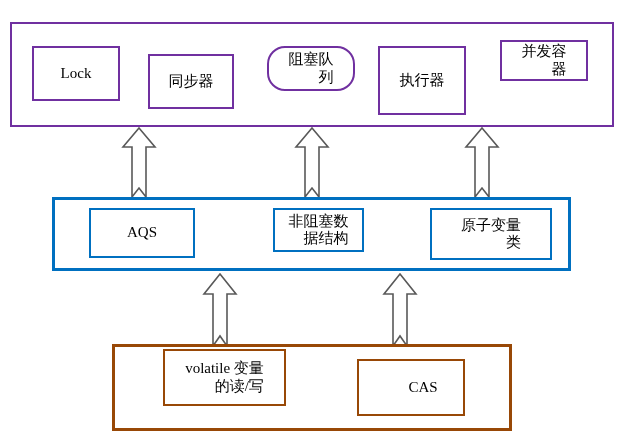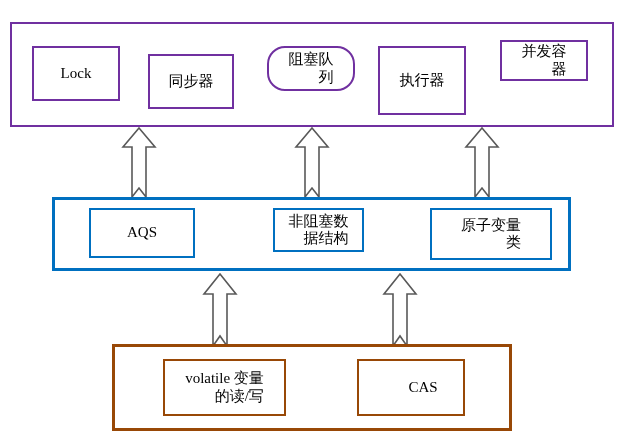--- a/index.html
+++ b/index.html
@@ -113,21 +113,21 @@
   </div>
 
   <div class="arrow" style="left:382px; top:273px;">
     <svg width="36" height="74" viewBox="0 0 36 74">
       <polygon points="18,1 34,21 25,21 25,73 18,63 11,73 11,21 2,21" fill="#ffffff" stroke="#595959" stroke-width="1.6" stroke-linejoin="miter"></polygon>
     </svg>
   </div>
 
   <div class="layer layer-brown" style="left:112px; top:344px; width:400px; height:87px;"></div>
 
-  <div class="node node-brown" style="left:163px; top:359px; width:123px; height:57px;">
+  <div class="node node-brown" style="left:163px; top:349px; width:123px; height:57px;">
     <span>volatile 变量<br>的读/写</span>
   </div>
 
   <div class="node node-brown" style="left:357px; top:359px; width:108px; height:57px;padding-left:24px;">
     <span>CAS</span>
   </div>
 
 </div>
 
 </body></html>

